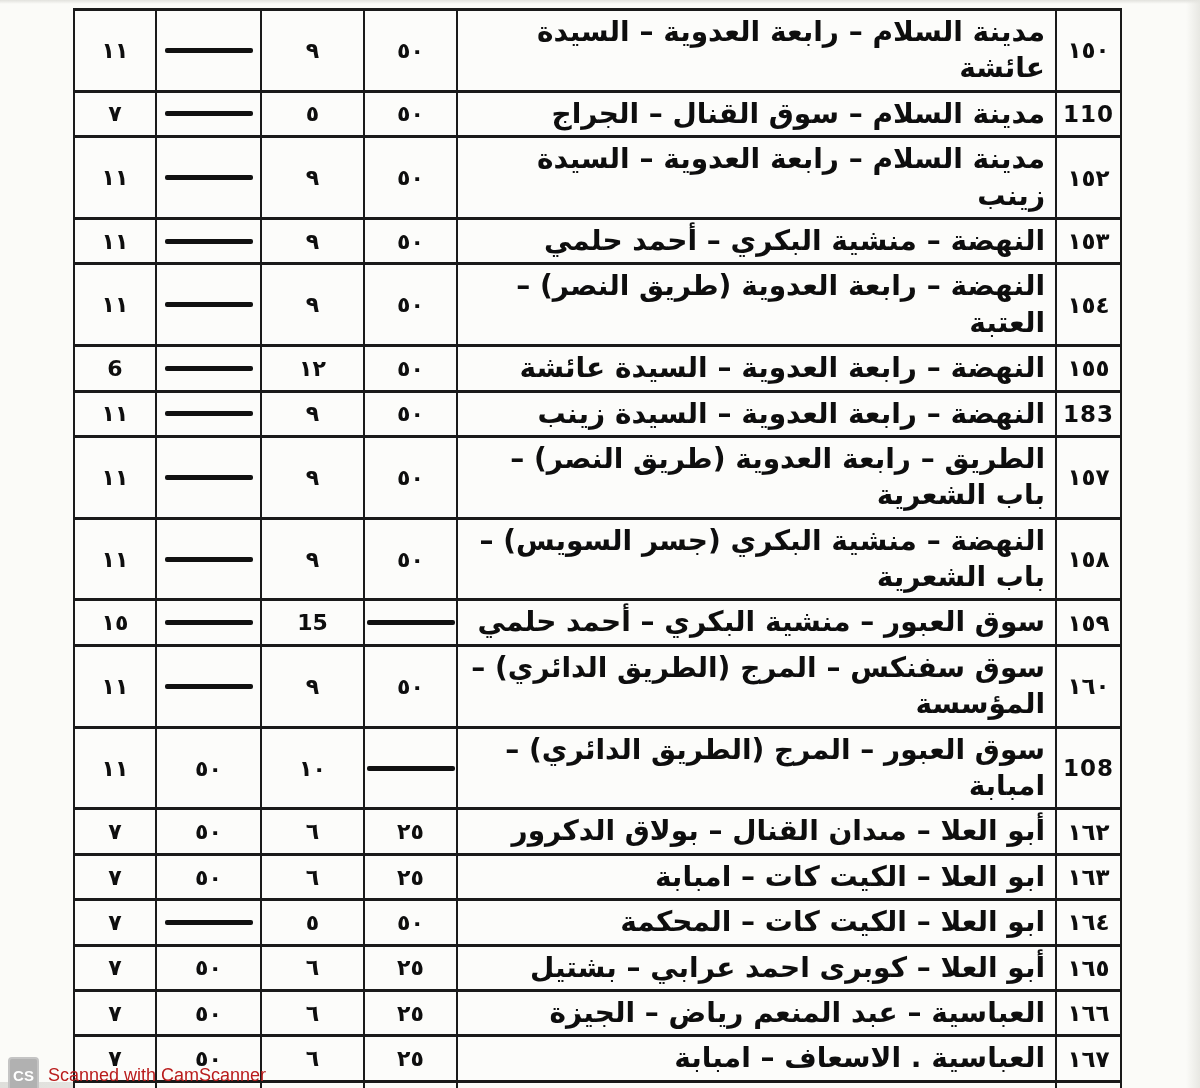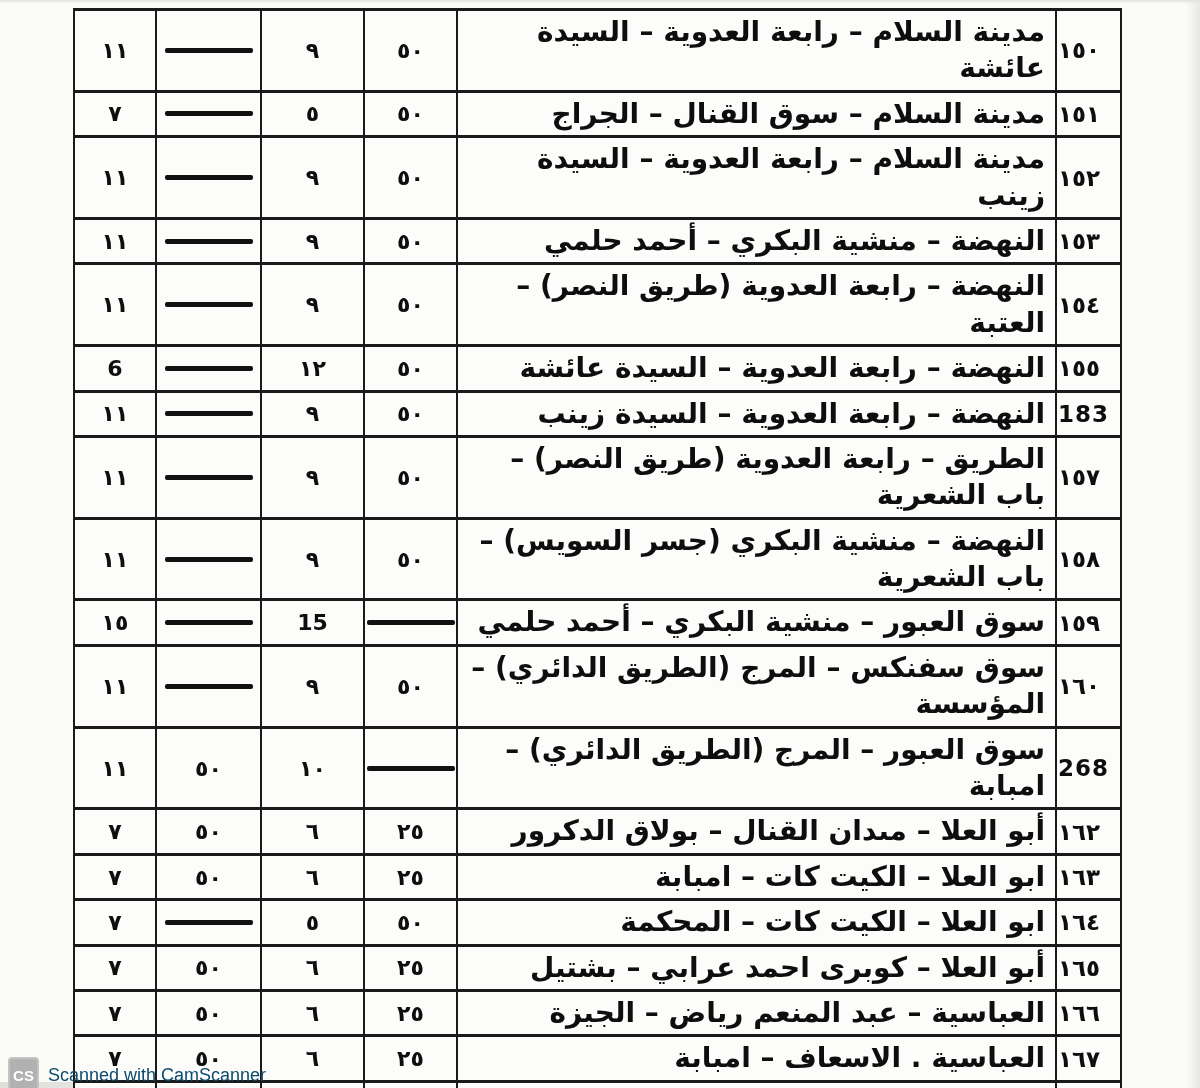--- a/index.html
+++ b/index.html
@@ -43,21 +43,21 @@
   }
   table.routes td {
     border: 2px solid #1a1a1a;
     border-top-width: 3px;
     border-bottom-width: 3px;
     vertical-align: middle;
     color: #0e0e0e;
     overflow: hidden;
   }
   td.c-no {
-    text-align: left;
+    text-align: center;
     font-size: 23px;
     font-weight: 700;
     letter-spacing: 1px;
   }
   td.c-name {
     padding: 3px 10px 3px 6px;
     font-size: 28px;
     font-weight: 700;
     line-height: 1.3;
   }
@@ -87,21 +87,21 @@
     border-radius: 4px;
     color: #ffffff;
     font-size: 15px;
     font-weight: 700;
     display: flex;
     align-items: center;
     justify-content: center;
     box-sizing: border-box;
   }
   .cs-text {
-    color: #0c4a6e;
+    color: #b91c1c;
     font-size: 18px;
     font-weight: 400;
   }
 </style>
 </head>
 <body>
 
 <div class="page">
 
   <div class="edge-top"></div>
@@ -122,21 +122,21 @@
           <td class="c-no">١٥٠</td>
           <td class="c-name">مدينة السلام – رابعة العدوية – السيدة عائشة</td>
           <td class="c-val">٥٠</td>
           <td class="c-val">٩</td>
           <td class="c-val">
             <div class="dash"></div>
           </td>
           <td class="c-val">١١</td>
         </tr>
         <tr>
-          <td class="c-no">١٥١</td>
+          <td class="c-no">110</td>
           <td class="c-name">مدينة السلام – سوق القنال – الجراج</td>
           <td class="c-val">٥٠</td>
           <td class="c-val">٥</td>
           <td class="c-val">
             <div class="dash"></div>
           </td>
           <td class="c-val">٧</td>
         </tr>
         <tr>
           <td class="c-no">١٥٢</td>
@@ -224,21 +224,21 @@
           <td class="c-no">١٦٠</td>
           <td class="c-name">سوق سفنكس – المرج (الطريق الدائري) – المؤسسة</td>
           <td class="c-val">٥٠</td>
           <td class="c-val">٩</td>
           <td class="c-val">
             <div class="dash"></div>
           </td>
           <td class="c-val">١١</td>
         </tr>
         <tr>
-          <td class="c-no">268</td>
+          <td class="c-no">108</td>
           <td class="c-name">سوق العبور – المرج (الطريق الدائري) – امبابة</td>
           <td class="c-val">
             <div class="dash"></div>
           </td>
           <td class="c-val">١٠</td>
           <td class="c-val">٥٠</td>
           <td class="c-val">١١</td>
         </tr>
         <tr>
           <td class="c-no">١٦٢</td>

